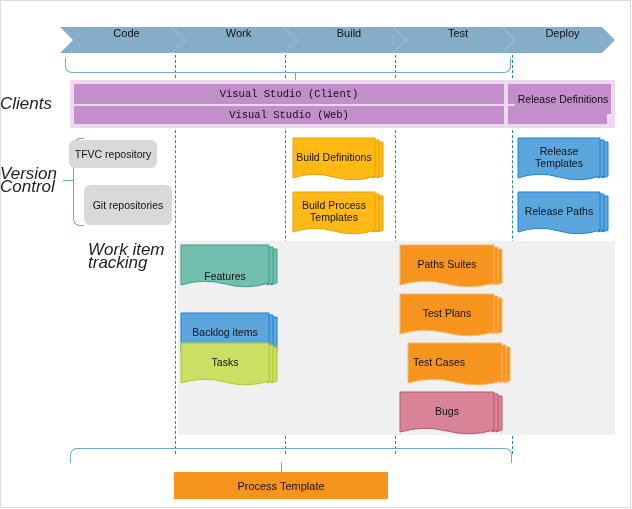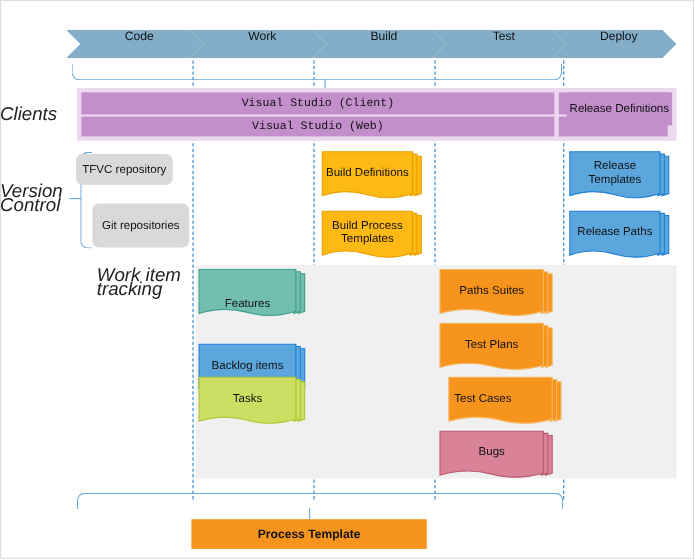--- a/index.html
+++ b/index.html
@@ -69,21 +69,21 @@
      pointer-events:none;}
 
   
   .botbracket{position:absolute;left:70px;top:448px;width:440px;height:14px;
      border:1.4px solid #6aa9d8;border-bottom:none;
      border-top-left-radius:7px;border-top-right-radius:7px;}
   .botbracket-tick{position:absolute;left:281px;top:462px;width:0;height:12px;border-left:1.4px solid #6aa9d8;}
 
   
   .proc{position:absolute;left:174px;top:472px;width:214px;height:27px;background:#f7941e;
-        display:flex;align-items:center;justify-content:center;font-size:11px;color:#111;font-weight:bold;}
+        display:flex;align-items:center;justify-content:center;font-size:11px;color:#111;}
 </style>
 </head>
 <body>
 
 <div id="canvas">
 
   <div class="frame"></div>
 
 
   <div class="chev-bar">

